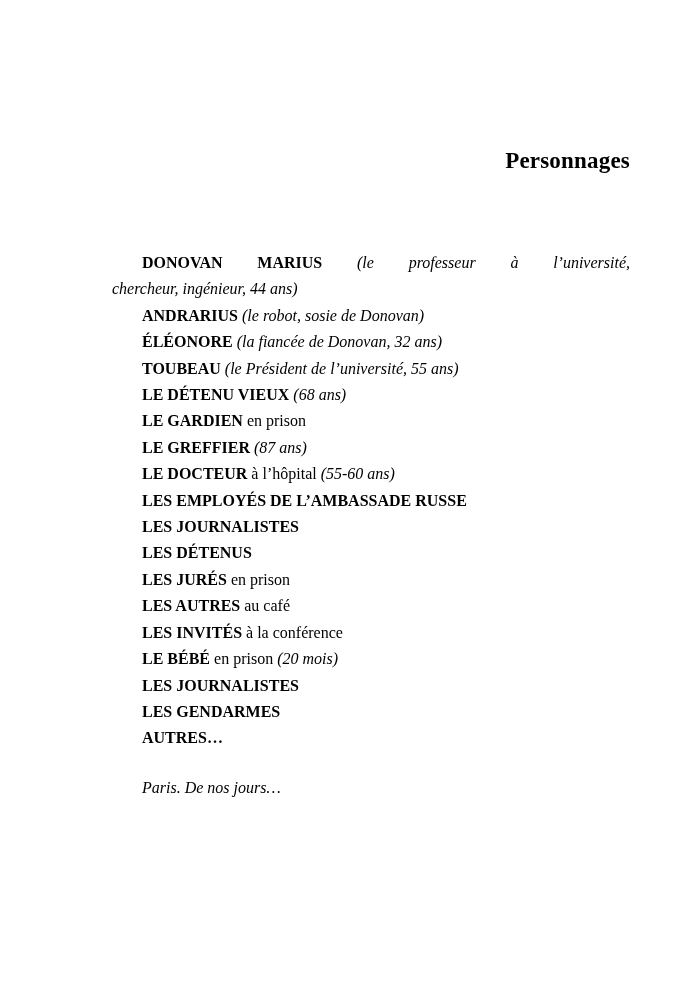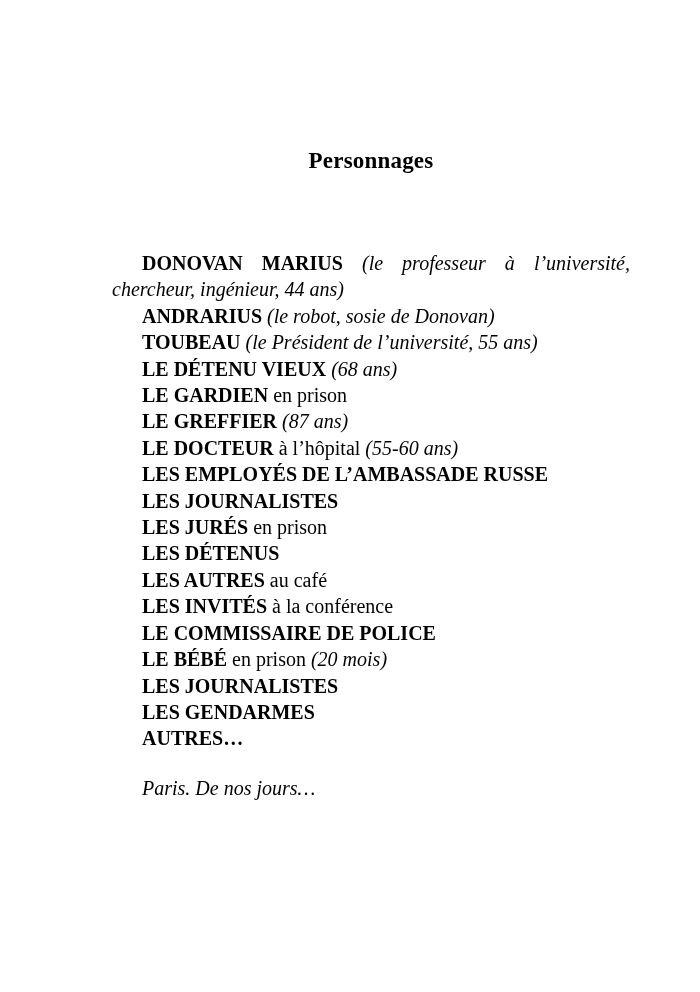--- a/index.html
+++ b/index.html
@@ -21,26 +21,26 @@
     position: absolute;
     left: 112px;
     top: 147px;
     width: 518px;
   }
   .title {
     margin: 0;
     font-size: 23px;
     line-height: 27px;
     font-weight: bold;
-    text-align: center;
+    text-align: right;
     letter-spacing: 0.2px;
   }
   .char-list {
     margin-top: 76px;
-    font-size: 20px;
+    font-size: 16px;
     line-height: 26.4px;
   }
   .entry {
     margin: 0;
     text-indent: 30px;
     text-align: left;
   }
   .entry b {
     font-weight: bold;
   }
@@ -53,50 +53,50 @@
   .cont {
     display: block;
     text-indent: 0;
     font-style: italic;
   }
   .entry.two-line {
     text-indent: 0;
   }
   .footer-note {
     margin: 23px 0 0 0;
-    font-size: 20px;
+    font-size: 16px;
     line-height: 26.4px;
     font-style: italic;
     text-indent: 30px;
   }
 </style>
 </head>
 <body>
 
 <div class="page">
   <div class="content">
     <h1 class="title">Personnages</h1>
     <div class="char-list">
         <p class="entry two-line">
           <span class="jline"><b>DONOVAN MARIUS</b> <i>(le professeur à l’université,</i></span>
           <span class="cont">chercheur, ingénieur, 44 ans)</span>
         </p>
         <p class="entry"><b>ANDRARIUS</b> <i>(le robot, sosie de Donovan)</i></p>
+        <p class="entry"><b>ÉLÉONORE</b> <i>(la fiancée de Donovan, 32 ans)</i></p>
         <p class="entry"><b>TOUBEAU</b> <i>(le Président de l’université, 55 ans)</i></p>
         <p class="entry"><b>LE DÉTENU VIEUX</b> <i>(68 ans)</i></p>
         <p class="entry"><b>LE GARDIEN</b> <span>en prison</span></p>
         <p class="entry"><b>LE GREFFIER</b> <i>(87 ans)</i></p>
         <p class="entry"><b>LE DOCTEUR</b> <span>à l’hôpital</span> <i>(55-60 ans)</i></p>
         <p class="entry"><b>LES EMPLOYÉS DE L’AMBASSADE RUSSE</b></p>
         <p class="entry"><b>LES JOURNALISTES</b></p>
+        <p class="entry"><b>LES DÉTENUS</b></p>
         <p class="entry"><b>LES JURÉS</b> <span>en prison</span></p>
-        <p class="entry"><b>LES DÉTENUS</b></p>
         <p class="entry"><b>LES AUTRES</b> <span>au café</span></p>
         <p class="entry"><b>LES INVITÉS</b> <span>à la conférence</span></p>
-        <p class="entry"><b>LE COMMISSAIRE DE POLICE</b></p>
         <p class="entry"><b>LE BÉBÉ</b> <span>en prison</span> <i>(20 mois)</i></p>
         <p class="entry"><b>LES JOURNALISTES</b></p>
         <p class="entry"><b>LES GENDARMES</b></p>
         <p class="entry"><b>AUTRES…</b></p>
       </div>
     <p class="footer-note">Paris. De nos jours…</p>
   </div>
 </div>
 
 </body></html>

